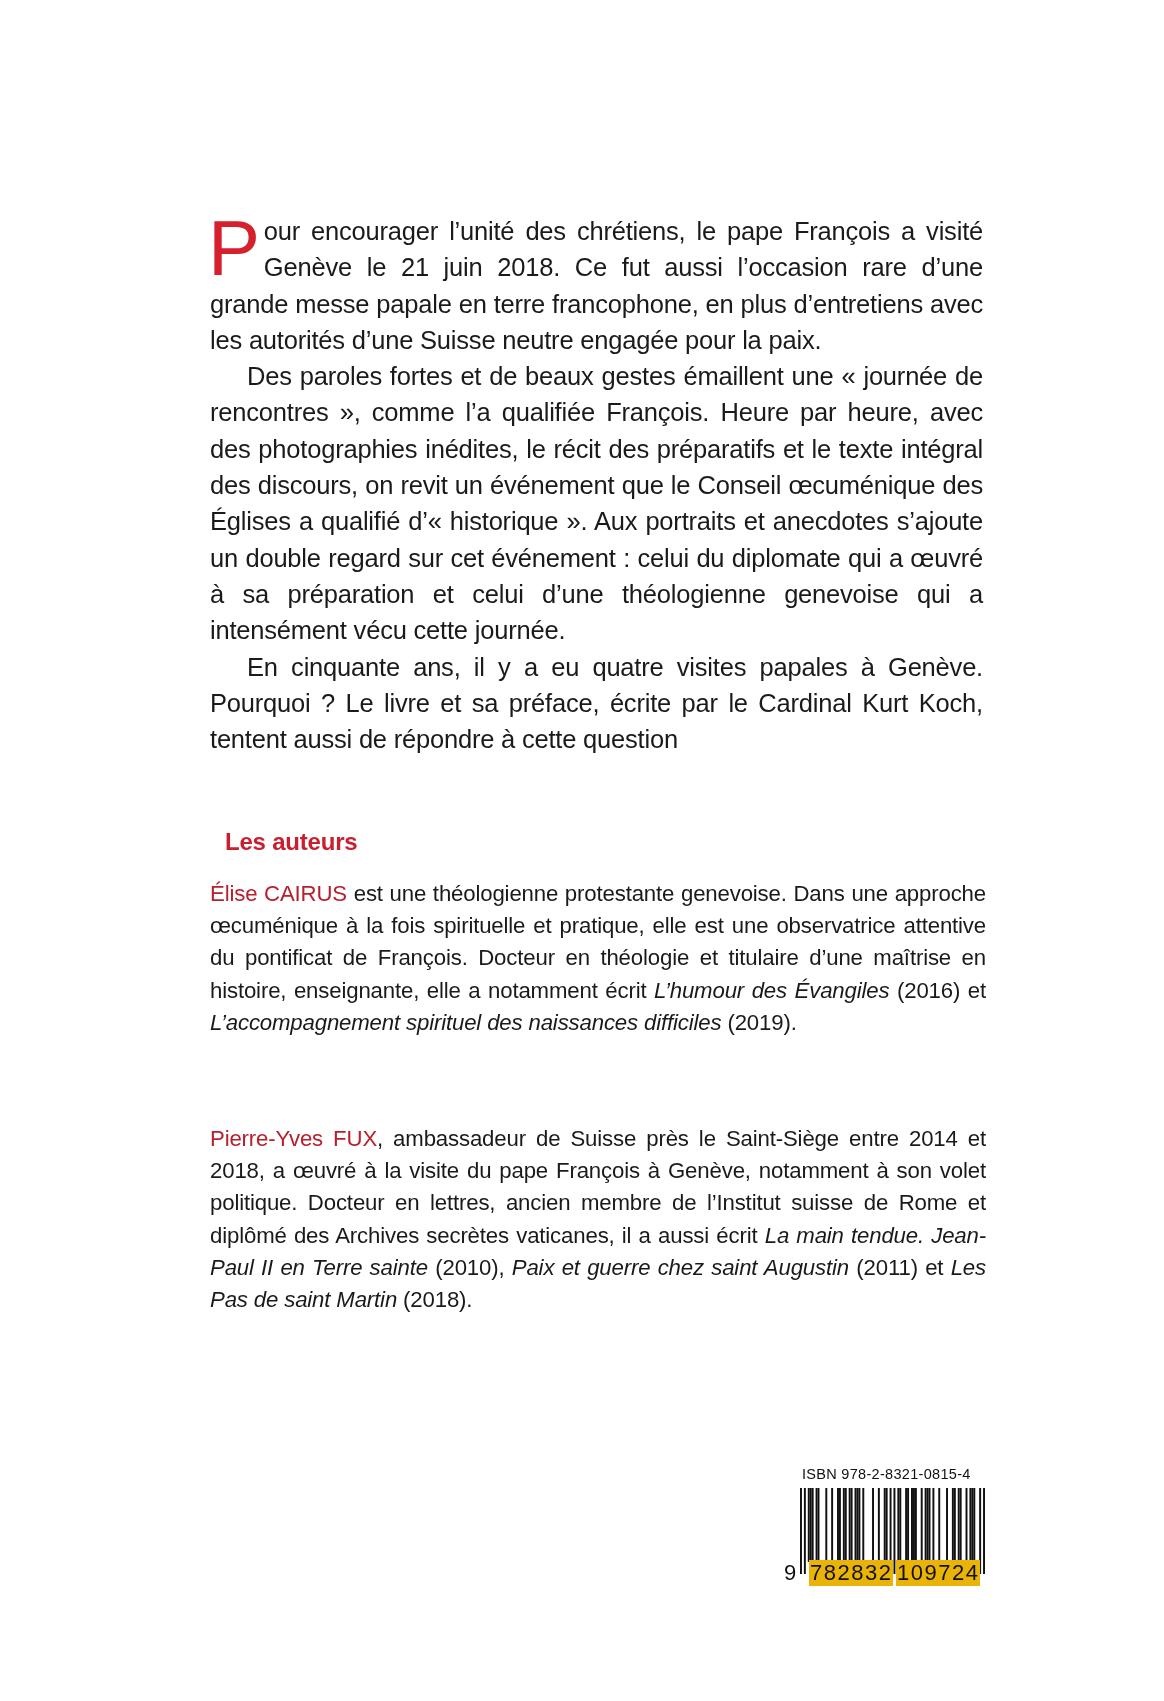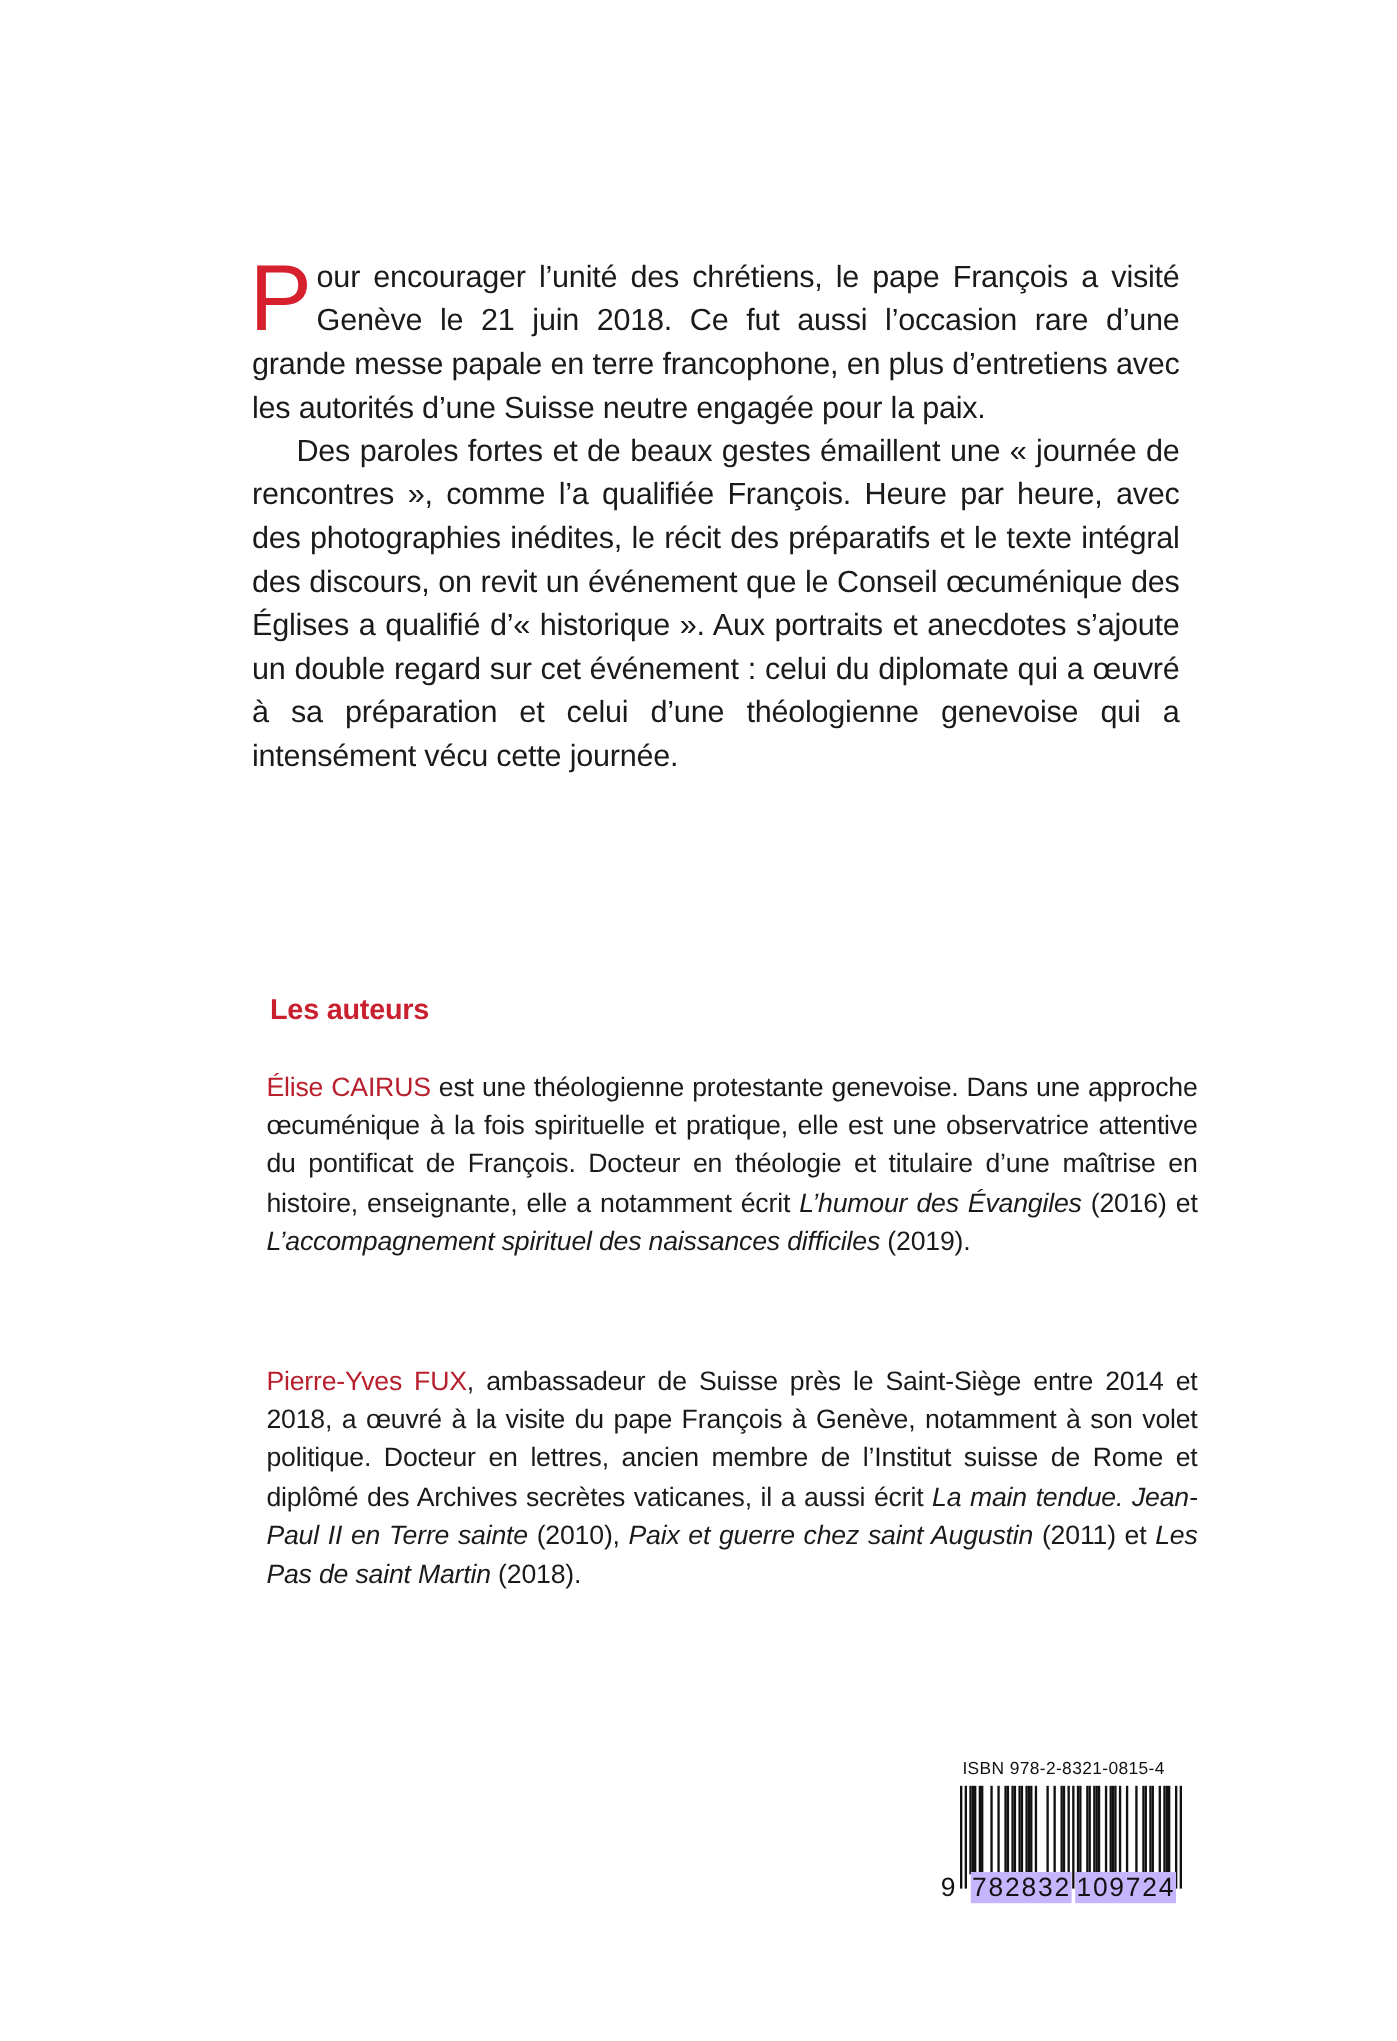--- a/index.html
+++ b/index.html
@@ -61,21 +61,21 @@
       letter-spacing: -0.2px;
     }
     .bio {
       position: absolute;
       left: 210px;
       width: 776px;
       font-size: 22.2px;
       line-height: 32.2px;
       text-align: justify;
       letter-spacing: -0.15px;
-      margin: 12px;
+      margin: 0;
     }
     .bio.b1 { top: 878px; }
     .bio.b2 { top: 1123px; }
     .author-name { color: #b8202e; }
     .bio em { font-style: italic; }
     .credit {
       position: absolute;
       left: 210px;
       top: 1536px;
       font-size: 18px;
@@ -109,36 +109,37 @@
       position: absolute;
       left: -6px;
       top: 94px;
       font-size: 22px;
       color: #111;
     }
     .ean-digits {
       position: absolute;
       font-size: 22px;
       color: #111;
-      background: #c4b5fd;
+      background: #eab308;
       letter-spacing: 1.5px;
       top: 94px;
       padding: 0 1px;
     }
     .ean-left { left: 19px; }
     .ean-right { left: 106px; }
   </style>
 </head>
 <body>
 
 <div class="page">
 
   <div class="intro">
     <p class="first"><span class="dropcap">P</span><span>our encourager l’unité des chrétiens, le pape François a visité Genève le 21 juin 2018. Ce fut aussi l’occasion rare d’une grande messe papale en terre francophone, en plus d’entretiens avec les autorités d’une Suisse neutre engagée pour la paix.</span></p>
     <p>Des paroles fortes et de beaux gestes émaillent une « journée de rencontres », comme l’a qualifiée François. Heure par heure, avec des photographies inédites, le récit des préparatifs et le texte intégral des discours, on revit un événement que le Conseil œcuménique des Églises a qualifié d’« historique ». Aux portraits et anecdotes s’ajoute un double regard sur cet événement : celui du diplomate qui a œuvré à sa préparation et celui d’une théologienne genevoise qui a intensément vécu cette journée.</p>
+    <p>En cinquante ans, il y a eu quatre visites papales à Genève. Pourquoi ? Le livre et sa préface, écrite par le Cardinal Kurt Koch, tentent aussi de répondre à cette question</p>
   </div>
 
   <h2 class="authors-heading">Les auteurs</h2>
 
   <p class="bio b1"><span class="author-name">Élise CAIRUS</span><span> est une théologienne protestante genevoise. Dans une approche œcuménique à la fois spirituelle et pratique, elle est une observatrice attentive du pontificat de François. Docteur en théologie et titulaire d’une maîtrise en histoire, enseignante, elle a notamment écrit </span><em>L’humour des Évangiles</em><span> (2016) et </span><em>L’accompagnement spirituel des naissances difficiles</em><span> (2019).</span></p>
 
   <p class="bio b2"><span class="author-name">Pierre-Yves FUX</span><span>, ambassadeur de Suisse près le Saint-Siège entre 2014 et 2018, a œuvré à la visite du pape François à Genève, notamment à son volet politique. Docteur en lettres, ancien membre de l’Institut suisse de Rome et diplômé des Archives secrètes vaticanes, il a aussi écrit </span><em>La main tendue. Jean-Paul II en Terre sainte</em><span> (2010), </span><em>Paix et guerre chez saint Augustin</em><span> (2011) et </span><em>Les Pas de saint Martin</em><span> (2018).</span></p>
 
 
   <div class="barcode-wrap">

